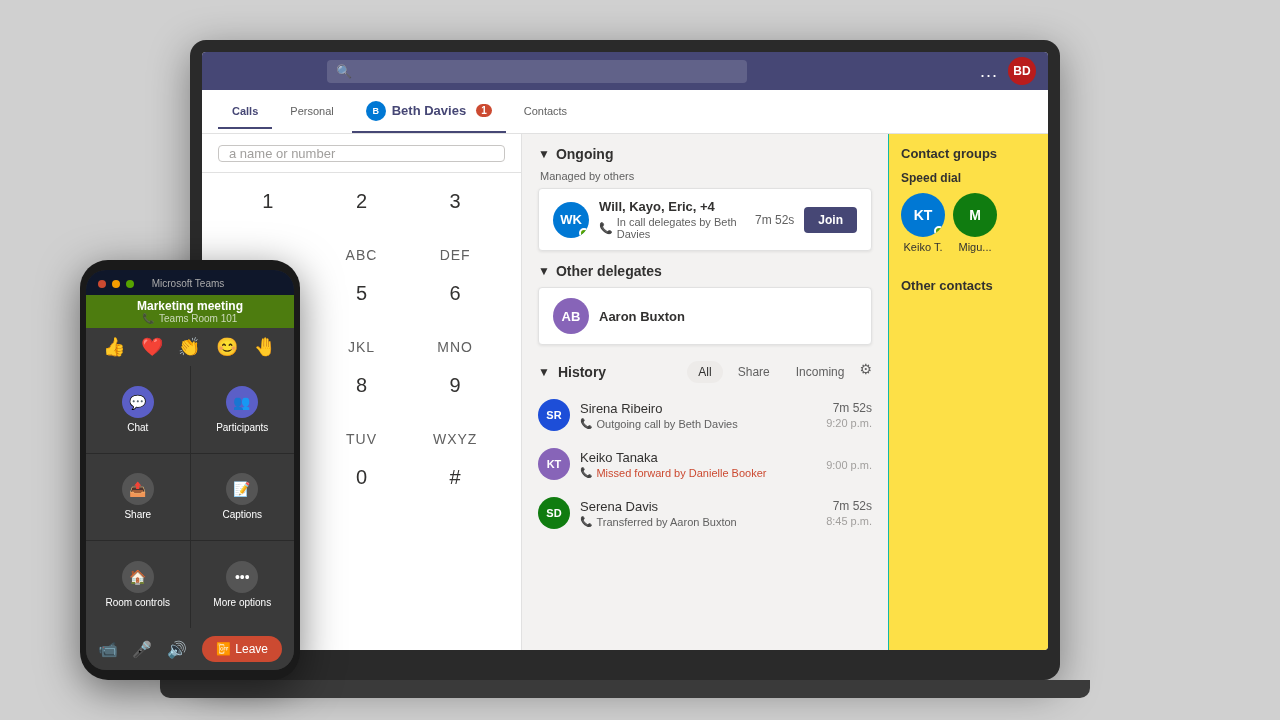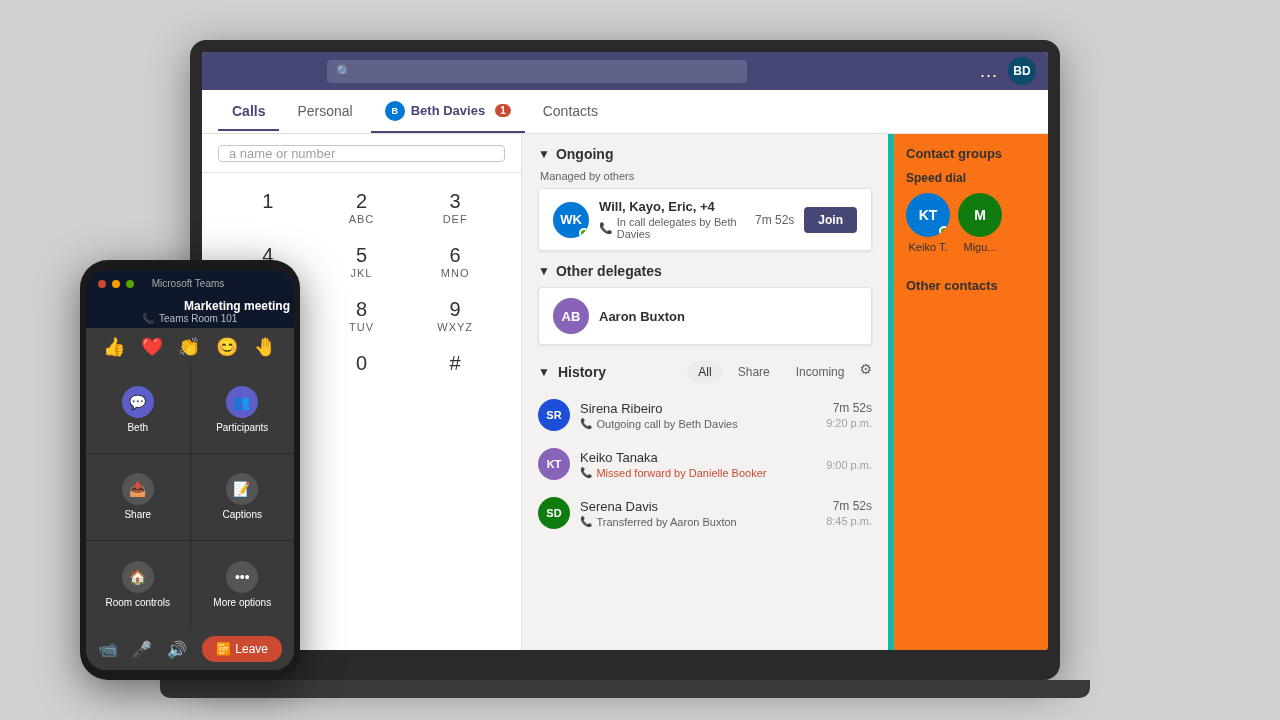--- a/index.html
+++ b/index.html
@@ -82,21 +82,21 @@
     .dots-btn {
       color: #fff;
       font-size: 18px;
       cursor: pointer;
       letter-spacing: 1px;
     }
     .avatar-circle {
       width: 28px;
       height: 28px;
       border-radius: 50%;
-      background: #0c4a6e;
+      background: #b91c1c;
       display: flex;
       align-items: center;
       justify-content: center;
       color: #fff;
       font-size: 12px;
       font-weight: bold;
       overflow: hidden;
     }
 
     
@@ -105,21 +105,21 @@
       display: flex;
       align-items: center;
       padding: 0 16px;
       border-bottom: 1px solid #e1e1e1;
       height: 44px;
       flex-shrink: 0;
       gap: 4px;
     }
     .nav-tab {
       padding: 10px 14px;
-      font-size: 14px;
+      font-size: 11px;
       color: #616161;
       cursor: pointer;
       border-bottom: 2px solid transparent;
       white-space: nowrap;
     }
     .nav-tab.active {
       color: #464775;
       border-bottom-color: #464775;
       font-weight: 600;
     }
@@ -199,23 +199,24 @@
       padding: 8px 4px;
       cursor: pointer;
     }
     .dial-key .num {
       font-size: 20px;
       font-weight: 300;
       color: #323130;
       line-height: 1.2;
     }
     .dial-key .letters {
-      font-size: 11px;
+      font-size: 14px;
       color: #616161;
       letter-spacing: 1px;
+      margin-top: 34px;
     }
     .dial-key-hash .num {
       font-size: 20px;
     }
 
     
     .right-content {
       flex: 1;
       overflow-y: auto;
       padding: 12px 16px;
@@ -377,22 +378,22 @@
     .history-time {
       font-size: 11px;
       color: #a19f9d;
       margin-top: 2px;
     }
 
     
     .right-sidebar {
       width: 160px;
       padding: 12px;
-      background: #f97316;
-      border-left: 6px solid #14b8a6;
+      background: #fde047;
+      border-left: 1px solid #14b8a6;
       flex-shrink: 0;
     }
     .sidebar-section-title {
       font-size: 13px;
       font-weight: 600;
       color: #323130;
       margin-bottom: 10px;
     }
     .speed-dial-title {
       font-size: 12px;
@@ -475,23 +476,23 @@
     .phone-dot {
       width: 8px;
       height: 8px;
       border-radius: 50%;
       background: #666;
     }
     .phone-dot.red { background: #cc4a31; }
     .phone-dot.yellow { background: #f59d00; }
     .phone-dot.green { background: #57a300; }
     .phone-title-bar {
-      text-align: right;
+      text-align: center;
       padding: 4px 4px;
-      background: #0f172a;
+      background: #4d7c0f;
     }
     .phone-title-text {
       color: #fff;
       font-size: 12px;
       font-weight: 600;
     }
     .phone-subtitle {
       color: rgba(255,255,255,0.7);
       font-size: 10px;
       display: flex;
@@ -798,21 +799,21 @@
       <span class="reaction">👍</span>
       <span class="reaction">❤️</span>
       <span class="reaction">👏</span>
       <span class="reaction">😊</span>
       <span class="reaction">🤚</span>
     </div>
 
     <div class="phone-buttons-grid">
       <div class="phone-btn">
         <div class="phone-btn-icon" style="background:#5b5fc7;">💬</div>
-        <span class="phone-btn-label">Beth</span>
+        <span class="phone-btn-label">Chat</span>
       </div>
       <div class="phone-btn">
         <div class="phone-btn-icon" style="background:#5b5fc7;">👥</div>
         <span class="phone-btn-label">Participants</span>
       </div>
       <div class="phone-btn">
         <div class="phone-btn-icon" style="background:#555;">📤</div>
         <span class="phone-btn-label">Share</span>
       </div>
       <div class="phone-btn">

